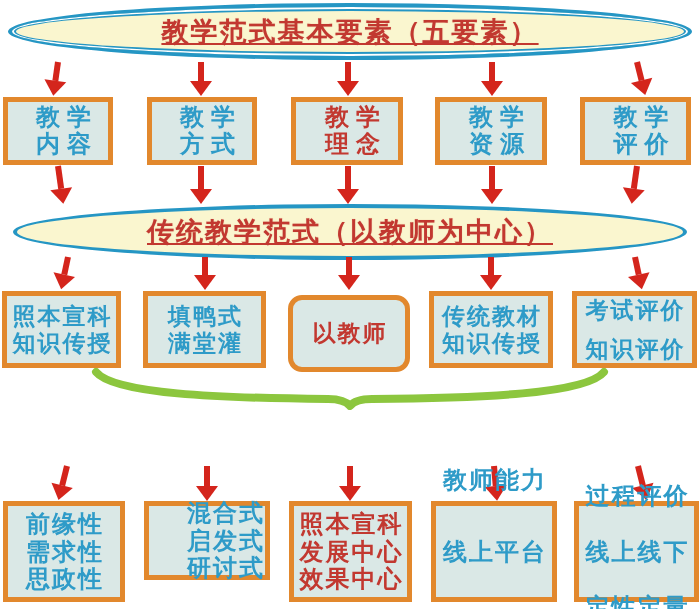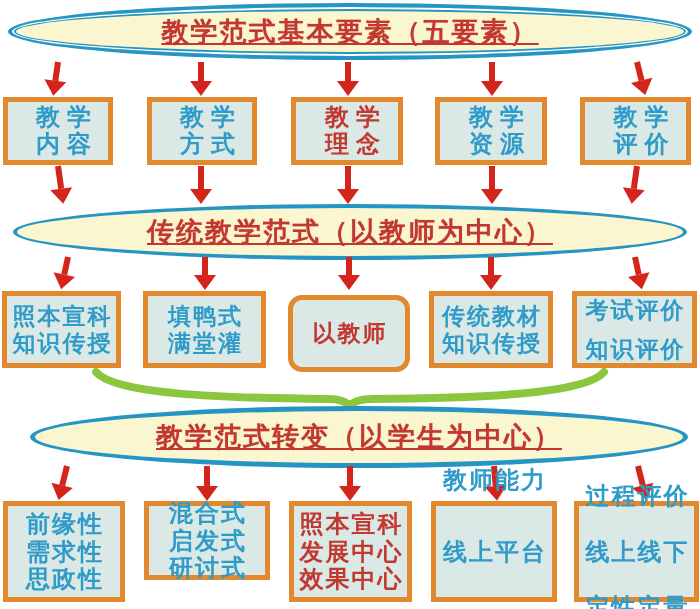--- a/index.html
+++ b/index.html
@@ -181,23 +181,20 @@
   </div>
   <div class="box r2 blue" style="left:572px;top:291px;width:125px;height:77px;gap:12px;">
     <span class="ln">考试评价</span>
     <span class="ln">知识评价</span>
   </div>
 
   <svg class="brace" width="524" height="42" viewBox="0 0 524 42">
     <path d="M8,4 C26,26 130,30 240,31 C252,31 258,33 262,38 C266,33 272,31 284,31 C394,30 498,26 516,4" fill="none" stroke="#8cc63e" stroke-width="8" stroke-linecap="round" stroke-linejoin="round"></path>
   </svg>
 
-  <div class="ellipse" style="left:30px;top:406px;width:658px;height:62px;border-width:5px;">
-    <span class="lbl">教学范式转变（以学生为中心）</span>
-  </div>
 
   <div class="arr" style="left:56px;top:466px;height:35px;transform:rotate(14deg);">
       <div class="stem"></div>
       <div class="head"></div>
     </div>
   <div class="arr" style="left:196px;top:466px;height:35px;">
       <div class="stem"></div>
       <div class="head"></div>
     </div>
   <div class="arr" style="left:339px;top:466px;height:35px;">
@@ -211,21 +208,21 @@
   <div class="arr" style="left:627px;top:466px;height:35px;transform:rotate(-14deg);">
       <div class="stem"></div>
       <div class="head"></div>
     </div>
 
   <div class="box r3 blue" style="left:3px;top:501px;width:122px;height:101px;">
     <span class="ln">前缘性</span>
     <span class="ln">需求性</span>
     <span class="ln">思政性</span>
   </div>
-  <div class="box r3 blue" style="left:144px;top:501px;width:126px;height:79px;">
+  <div class="box r3 blue" style="left:144px;top:501px;width:126px;height:79px;align-items:flex-end;">
     <span class="ln">混合式</span>
     <span class="ln">启发式</span>
     <span class="ln">研讨式</span>
   </div>
   <div class="box r3 red" style="left:289px;top:501px;width:123px;height:101px;">
     <span class="ln">照本宣科</span>
     <span class="ln">发展中心</span>
     <span class="ln">效果中心</span>
   </div>
   <div class="box r3 blue" style="left:431px;top:501px;width:126px;height:101px;gap:44px;">

